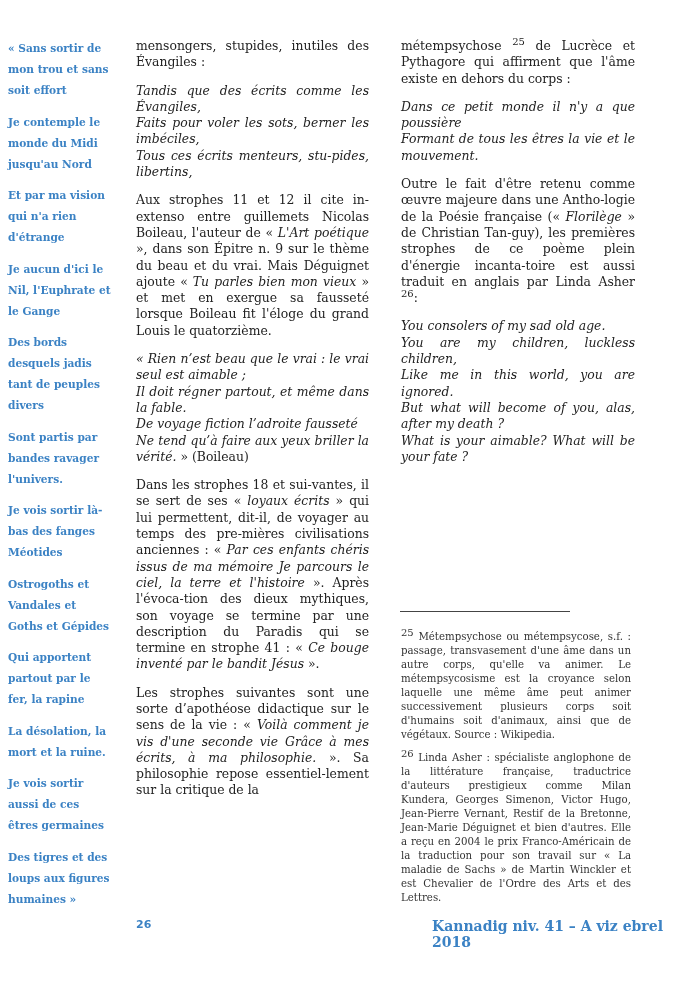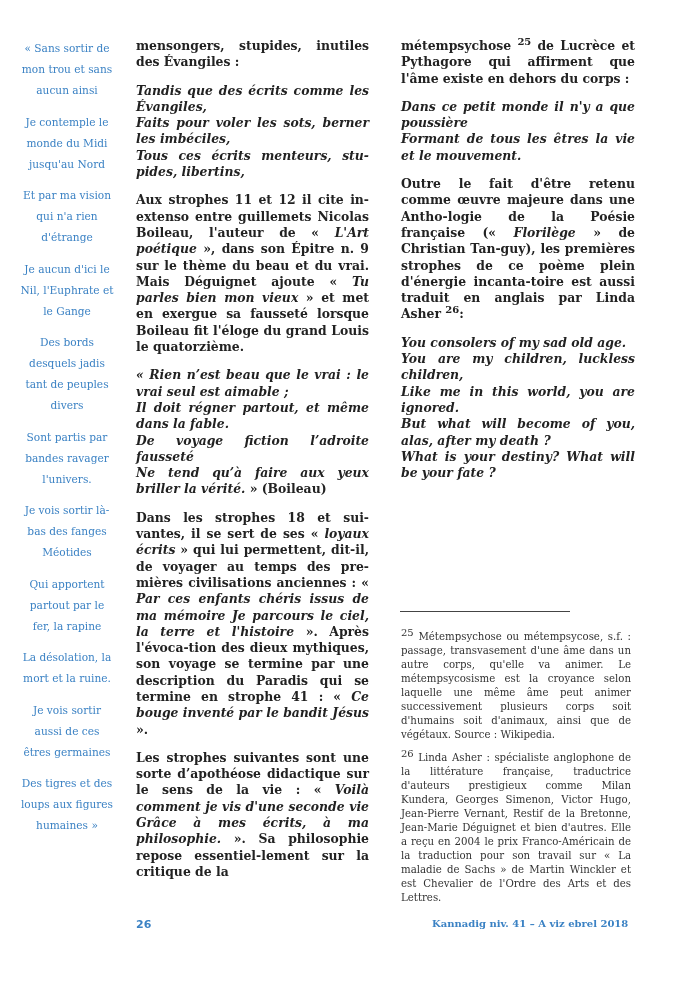--- a/index.html
+++ b/index.html
@@ -1,58 +1,58 @@
 <!DOCTYPE html>
 <html><head>
 <meta charset="utf-8">
 <style>
   html, body { margin: 0; padding: 0; background: #ffffff; }
   body { width: 700px; height: 991px; position: relative; overflow: hidden; }
   .page { position: absolute; left: 0; top: 0; width: 700px; height: 991px; background: #fff; }
 
   
   .sidebar { position: absolute; left: 8px; top: 38px; width: 118px;
-    font-family: "DejaVu Serif", serif; font-weight: normal; font-size: 10.6px;
-    color: #3b82c4; line-height: 21px; text-align: center; }
+    font-family: "DejaVu Serif", serif; font-weight: bold; font-size: 10.6px;
+    color: #3b82c4; line-height: 21px; }
   .sidebar .stanza { margin: 0 0 10.5px 0; }
   .sidebar .stanza span { display: block; white-space: nowrap; }
 
   
   .col { position: absolute; top: 38px; font-family: "DejaVu Serif", serif;
     font-size: 12.4px; line-height: 16.3px; color: #222; text-align: justify; }
   .col-mid { left: 136px; width: 233px; }
   .col-right { left: 401px; width: 234px; }
-  .col p { margin: 0 0 12px 0; font-weight: bold; }
+  .col p { margin: 0 0 12px 0; }
   .col .verse { font-style: italic; }
   .col .verse span { display: block; }
   .col i { font-style: italic; }
   sup { font-size: 10px; vertical-align: super; line-height: 0; }
 
   .fn-sep { position: absolute; left: 400px; top: 611px; width: 170px; height: 0;
     border-top: 1px solid #444; }
   .footnotes { position: absolute; left: 401px; top: 630px; width: 234px;
     font-family: "DejaVu Serif", serif; font-size: 10.2px; line-height: 14px;
     color: #333; text-align: justify; }
   .footnotes p { margin: 0 4px 9px 0; }
 
   .footer-page { position: absolute; left: 136px; top: 918px;
     font-family: "DejaVu Sans", sans-serif; font-weight: bold; font-size: 11px; color: #3b82c4; }
   .footer-mag { position: absolute; left: 432px; top: 918px;
-    font-family: "DejaVu Serif", serif; font-weight: bold; font-size: 10px; color: #3b82c4; }
+    font-family: "DejaVu Serif", serif; font-weight: bold; font-size: 14px; color: #3b82c4; }
 </style>
 </head>
 <body>
 
 <div class="page">
 
   <div class="sidebar" id="sidebar">
       <div class="stanza">
         <span>« Sans sortir de</span>
         <span>mon trou et sans</span>
-        <span>aucun ainsi</span>
+        <span>soit effort</span>
       </div>
       <div class="stanza">
         <span>Je contemple le</span>
         <span>monde du Midi</span>
         <span>jusqu'au Nord</span>
       </div>
       <div class="stanza">
         <span>Et par ma vision</span>
         <span>qui n'a rien</span>
         <span>d'étrange</span>
@@ -70,20 +70,25 @@
       </div>
       <div class="stanza">
         <span>Sont partis par</span>
         <span>bandes ravager</span>
         <span>l'univers.</span>
       </div>
       <div class="stanza">
         <span>Je vois sortir là-</span>
         <span>bas des fanges</span>
         <span>Méotides</span>
+      </div>
+      <div class="stanza">
+        <span>Ostrogoths et</span>
+        <span>Vandales et</span>
+        <span>Goths et Gépides</span>
       </div>
       <div class="stanza">
         <span>Qui apportent</span>
         <span>partout par le</span>
         <span>fer, la rapine</span>
       </div>
       <div class="stanza">
         <span>La désolation, la</span>
         <span>mort et la ruine.</span>
       </div>
@@ -132,21 +137,21 @@
       <span>Formant de tous les êtres la vie et le mouvement.</span>
     </p>
     <p>
       <span>Outre le fait d'être retenu comme œuvre majeure dans une Antho-logie de la Poésie française (« </span><i>Florilège</i><span> » de Christian Tan-guy), les premières strophes de ce poème plein d'énergie incanta-toire est aussi traduit en anglais par Linda Asher </span><sup>26</sup><span>:</span>
     </p>
     <p class="verse">
       <span>You consolers of my sad old age.</span>
       <span>You are my children, luckless children,</span>
       <span>Like me in this world, you are ignored.</span>
       <span>But what will become of you, alas, after my death ?</span>
-      <span>What is your destiny? What will be your fate ?</span>
+      <span>What is your aimable? What will be your fate ?</span>
     </p>
   </div>
 
   <div class="fn-sep"></div>
 
   <div class="footnotes">
     <p><sup>25</sup><span> Métempsychose ou métempsycose, s.f. : passage, transvasement d'une âme dans un autre corps, qu'elle va animer. Le métempsycosisme est la croyance selon laquelle une même âme peut animer successivement plusieurs corps soit d'humains soit d'animaux, ainsi que de végétaux. Source : Wikipedia.</span></p>
     <p><sup>26</sup><span> Linda Asher : spécialiste anglophone de la littérature française, traductrice d'auteurs prestigieux comme Milan Kundera, Georges Simenon, Victor Hugo, Jean-Pierre Vernant, Restif de la Bretonne, Jean-Marie Déguignet et bien d'autres. Elle a reçu en 2004 le prix Franco-Américain de la traduction pour son travail sur « La maladie de Sachs » de Martin Winckler et est Chevalier de l'Ordre des Arts et des Lettres.</span></p>
   </div>
 

